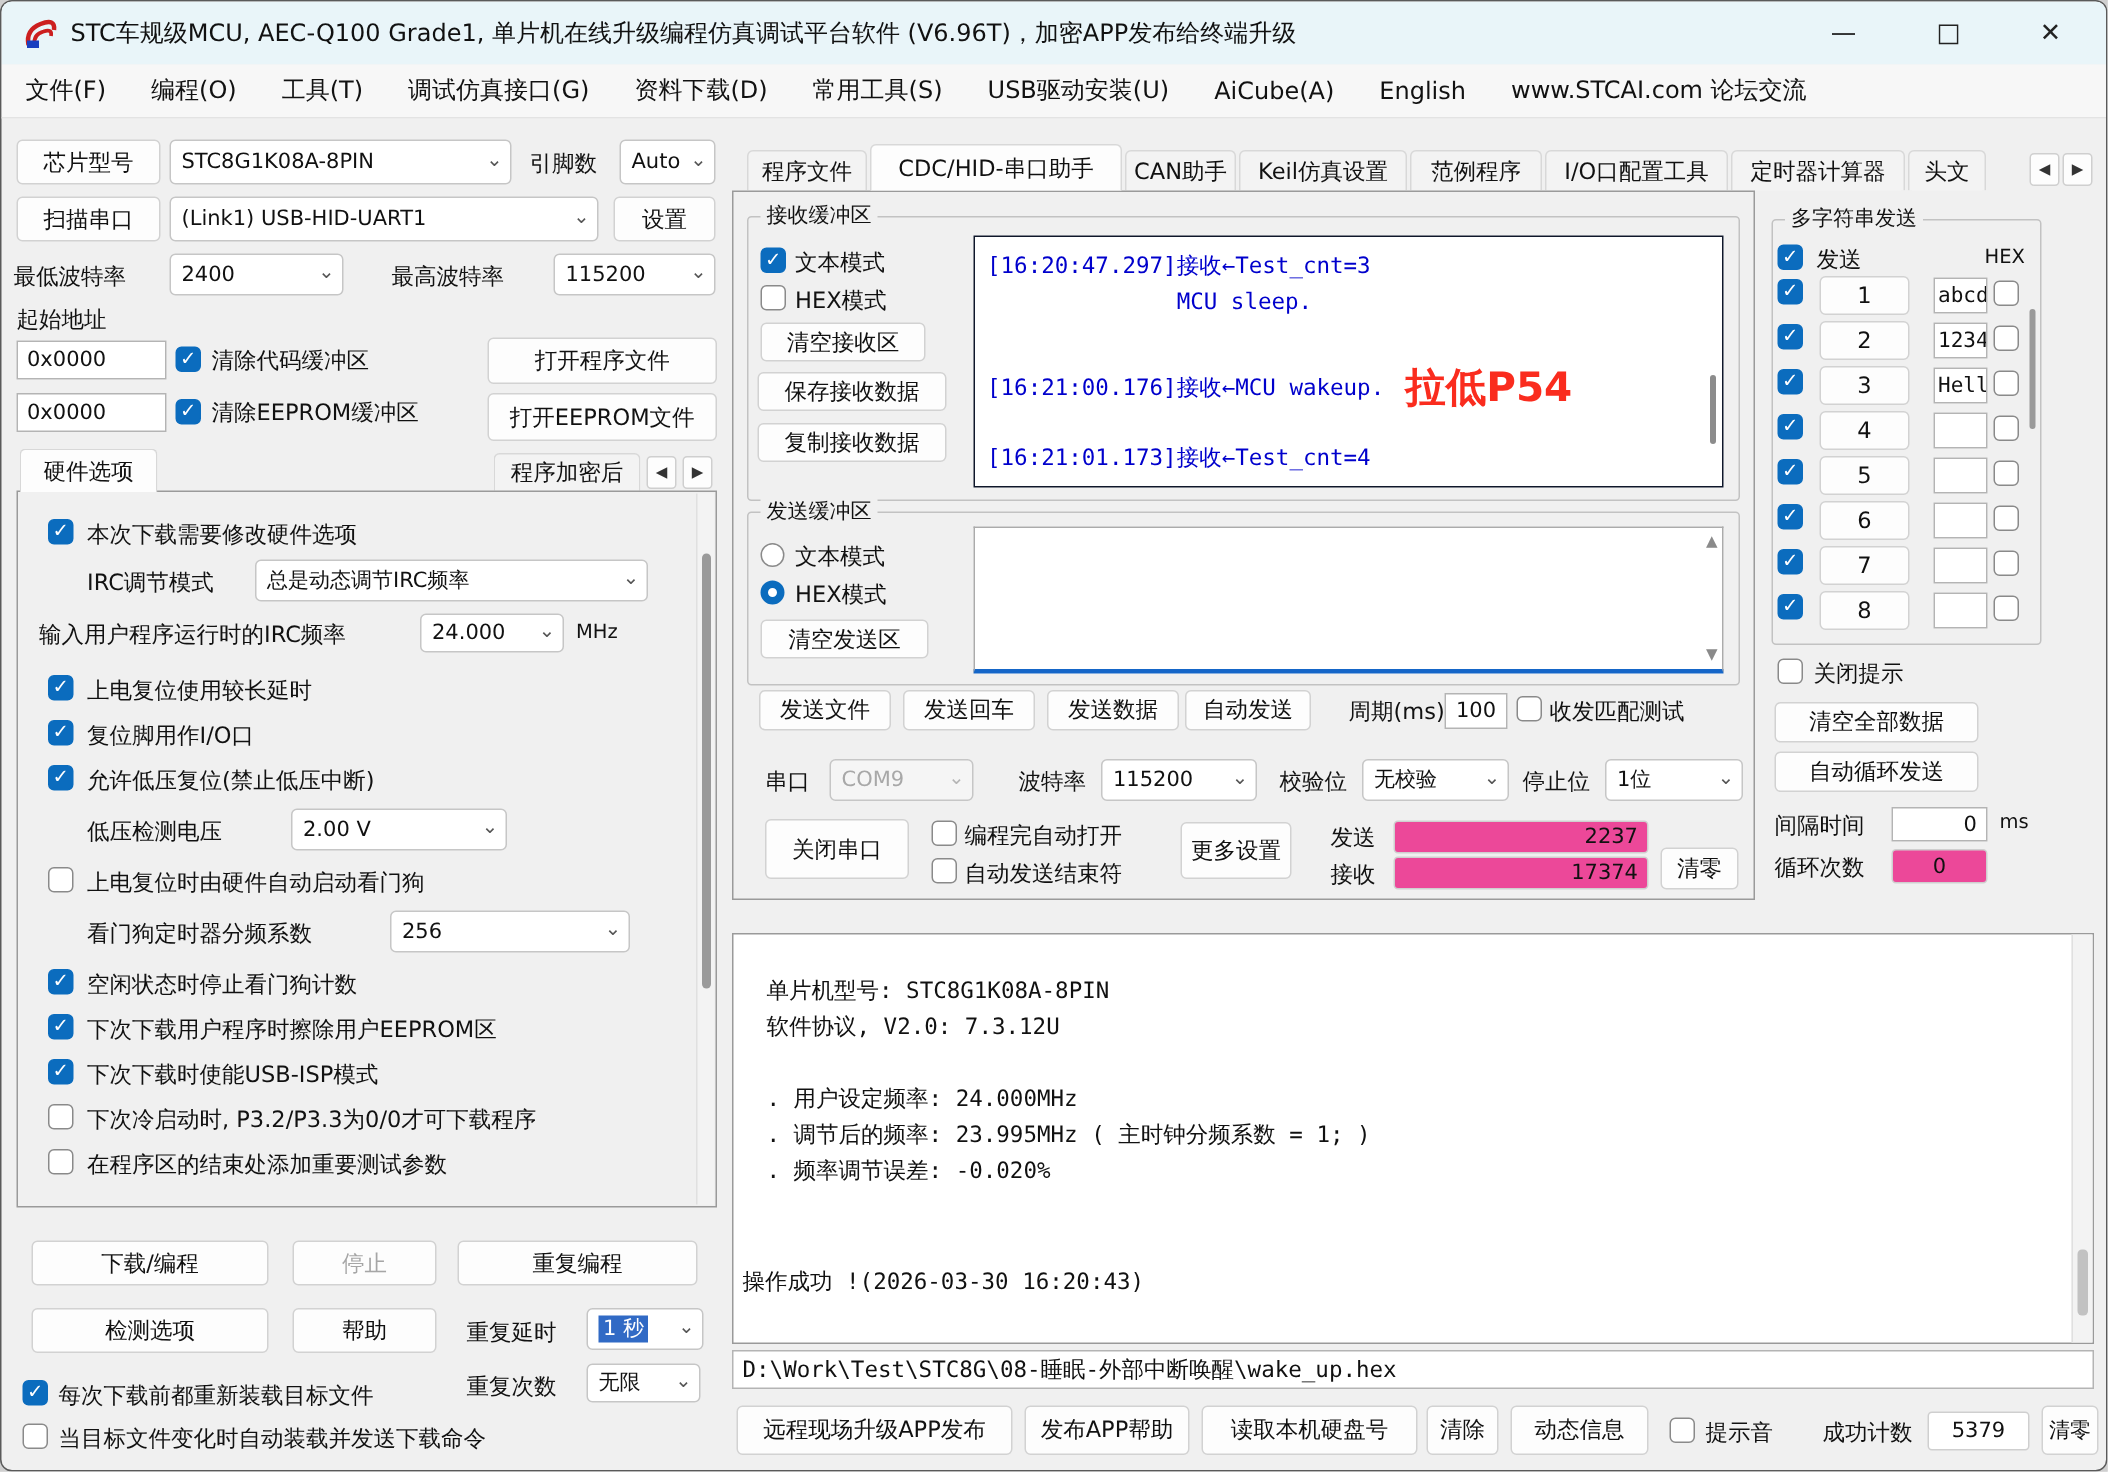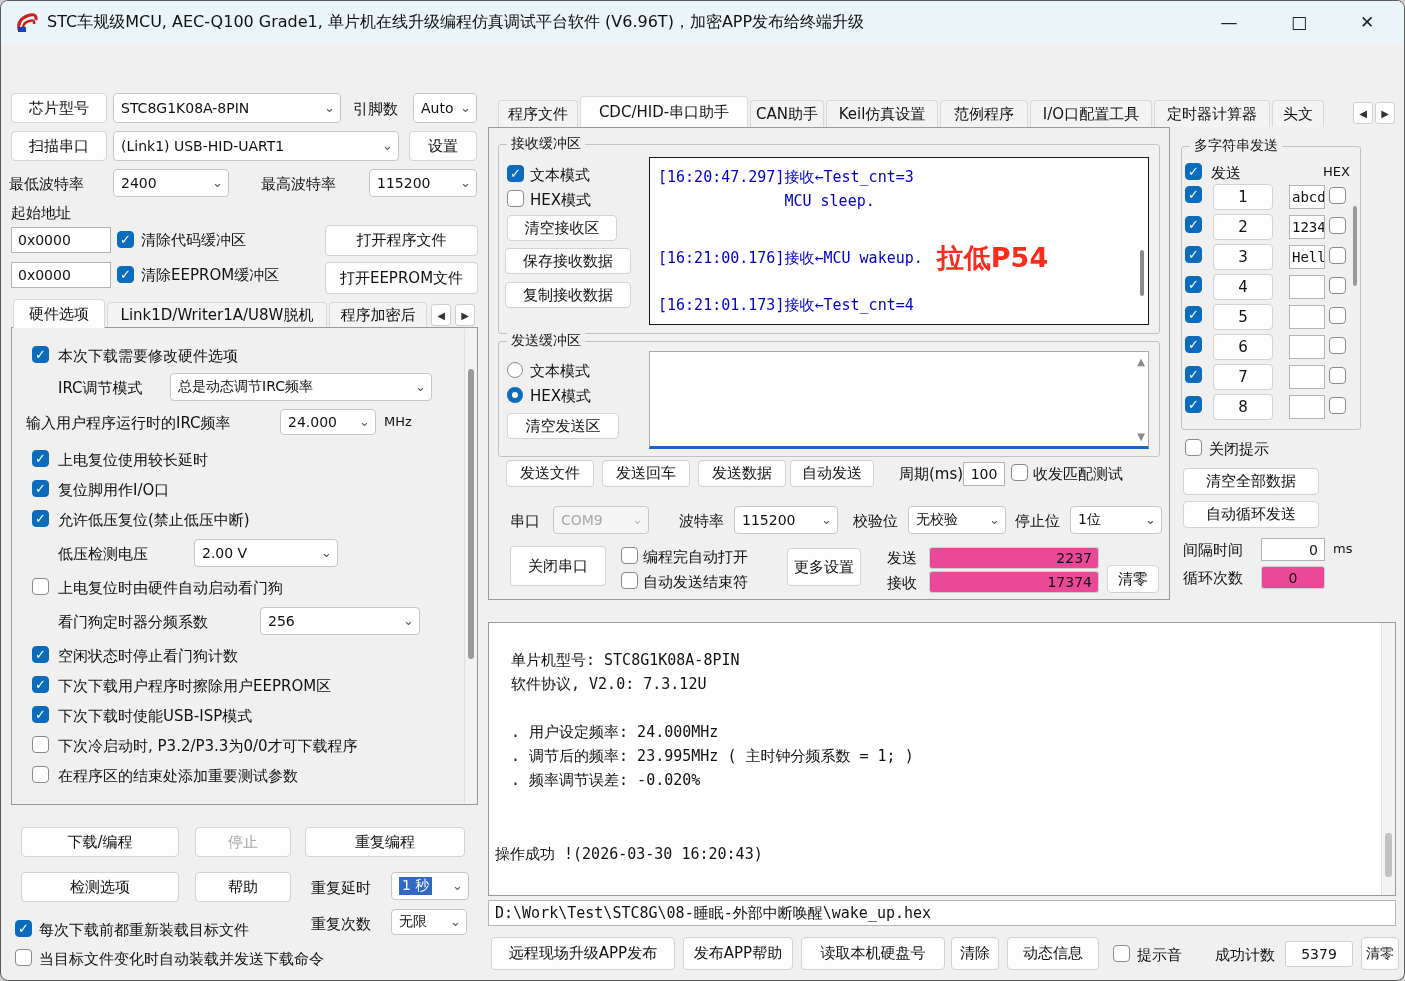--- a/index.html
+++ b/index.html
@@ -60,20 +60,32 @@
   <div class="win-btn" style="right:146px;">
       <span>—</span>
     </div>
   <div class="win-btn" style="right:76px;">
       <span>□</span>
     </div>
   <div class="win-btn" style="right:8px;">
       <span>✕</span>
     </div>
 
+  <div class="menubar">
+    <span>文件(F)</span>
+    <span>编程(O)</span>
+    <span>工具(T)</span>
+    <span>调试仿真接口(G)</span>
+    <span>资料下载(D)</span>
+    <span>常用工具(S)</span>
+    <span>USB驱动安装(U)</span>
+    <span>AiCube(A)</span>
+    <span>English</span>
+    <span>www.STCAI.com 论坛交流</span>
+  </div>
 
   <div class="btn" style="left:10px;top:92px;width:96px;height:30px;">
       <span>芯片型号</span>
     </div>
   <div class="combo" style="left:112px;top:92px;width:228px;height:30px;">
       <span>STC8G1K08A-8PIN</span>
       <span class="chev">⌄</span>
     </div>
   <div class="lbl" style="left:352px;top:99px;">引脚数</div>
   <div class="combo" style="left:412px;top:92px;width:64px;height:30px;">
@@ -117,23 +129,20 @@
       <span>0x0000</span>
     </div>
   <div class="cb on" style="left:116px;top:265px;"></div>
   <div class="lbl" style="left:140px;top:265px;">清除EEPROM缓冲区</div>
   <div class="btn" style="left:324px;top:261px;width:153px;height:32px;">
       <span>打开EEPROM文件</span>
     </div>
 
   <div class="tab active" style="left:12px;top:298px;width:92px;height:29px;">
       <span>硬件选项</span>
-    </div>
-  <div class="tab" style="left:106px;top:301px;width:220px;height:26px;">
-      <span>Link1D/Writer1A/U8W脱机</span>
     </div>
   <div class="tab" style="left:328px;top:301px;width:98px;height:26px;">
       <span>程序加密后</span>
     </div>
   <div class="arrowbtn" style="left:430px;top:303px;">
       <span>◀</span>
     </div>
   <div class="arrowbtn" style="left:454px;top:303px;">
       <span>▶</span>
     </div>

